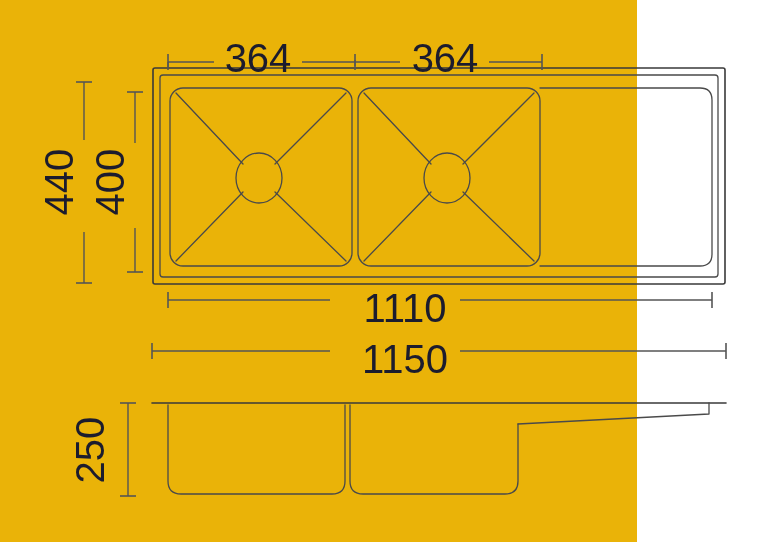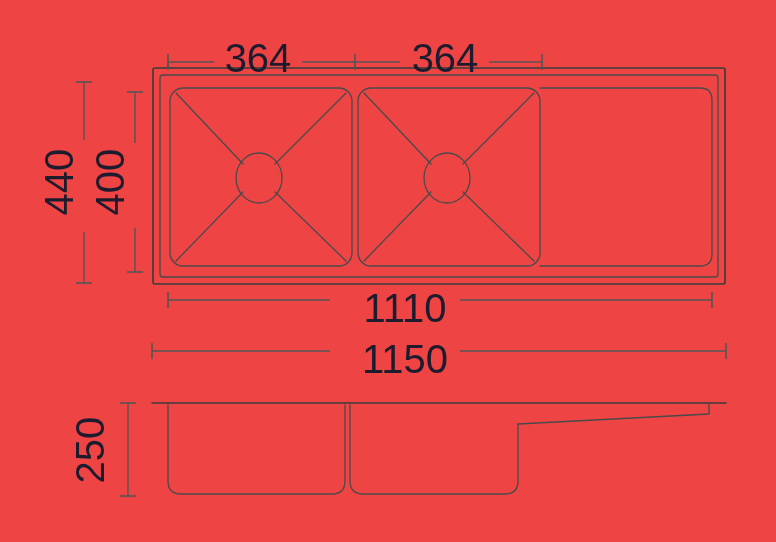--- a/index.html
+++ b/index.html
@@ -8,23 +8,23 @@
     background: #ffffff;
   }
   body {
     width: 776px;
     height: 542px;
     font-family: "Liberation Sans", sans-serif;
     overflow: hidden;
   }
   #drawing-root {
     position: relative;
-    width: 776px;
+    width: 637px;
     height: 542px;
-    background: #ef4444;
+    background: #eab308;
   }
   svg.tech-drawing {
     display: block;
     width: 776px;
     height: 542px;
   }
   .outline {
     fill: none;
     stroke: #3a3a3a;
     stroke-width: 1.6;

